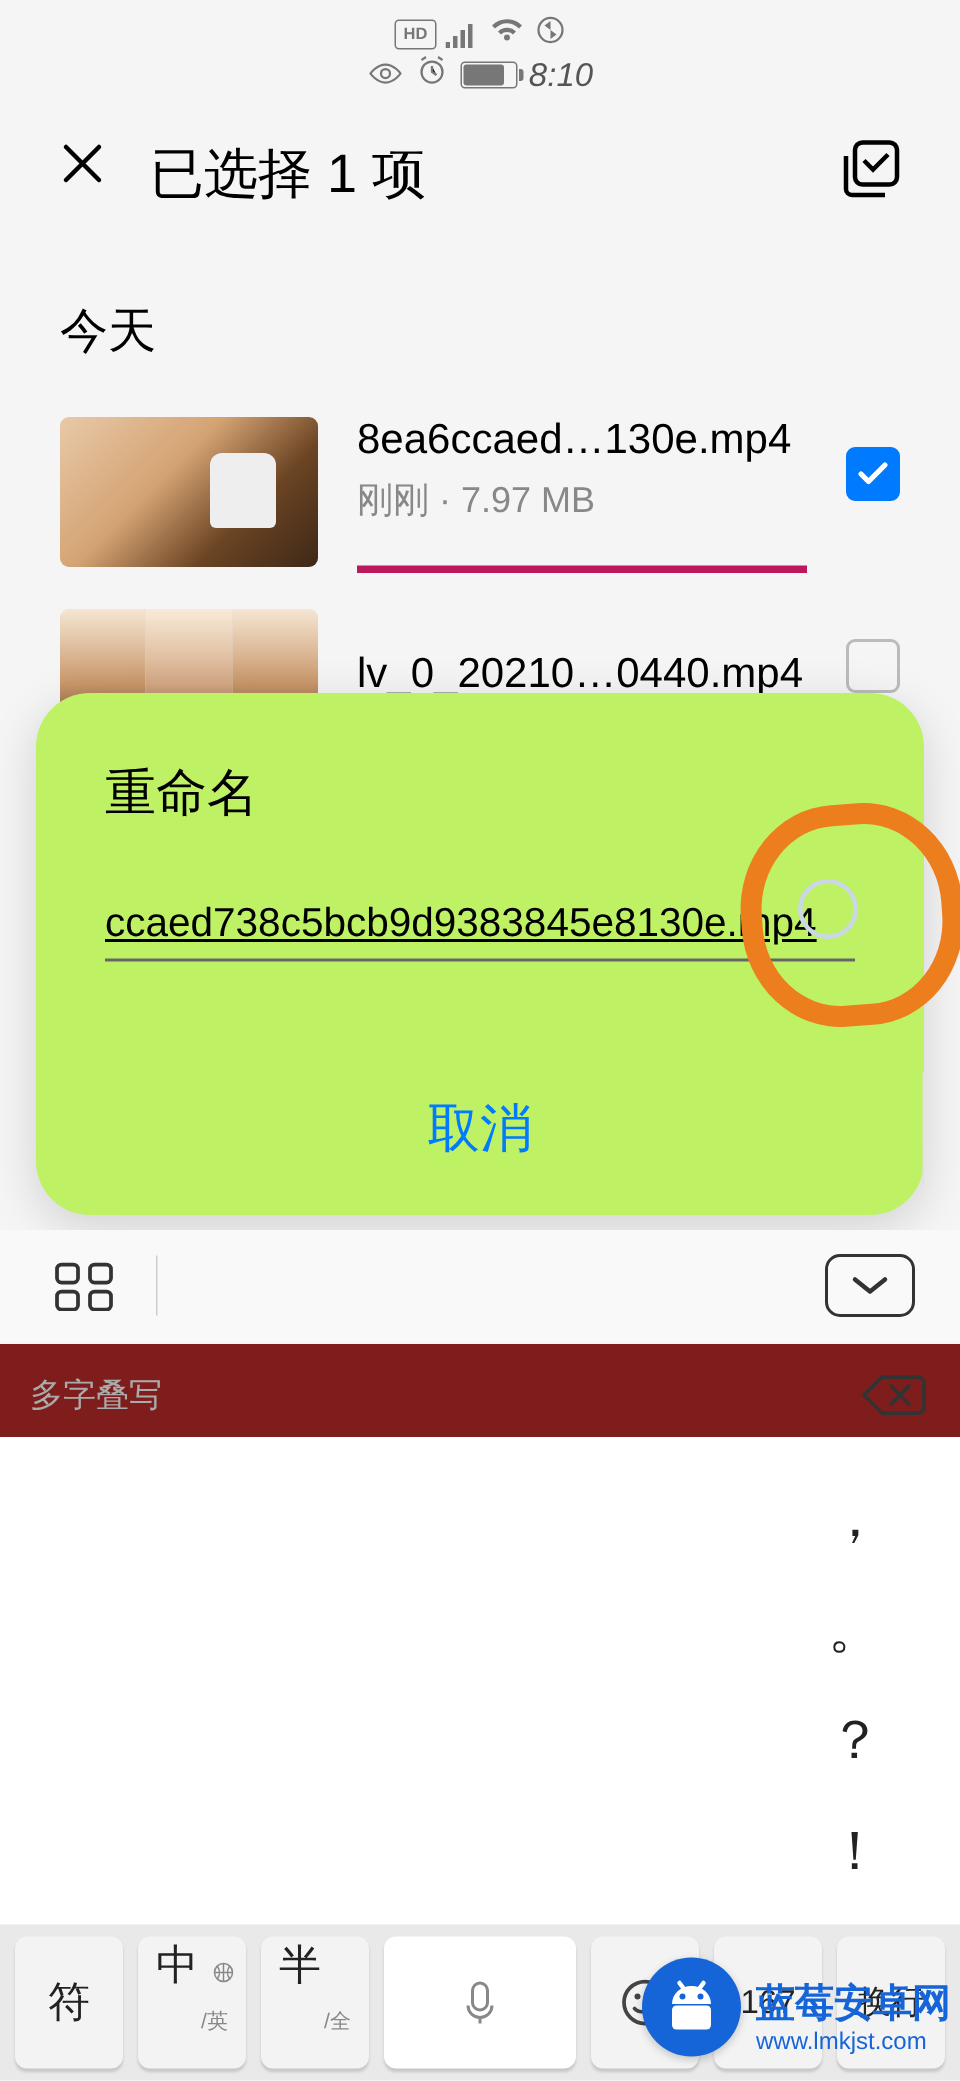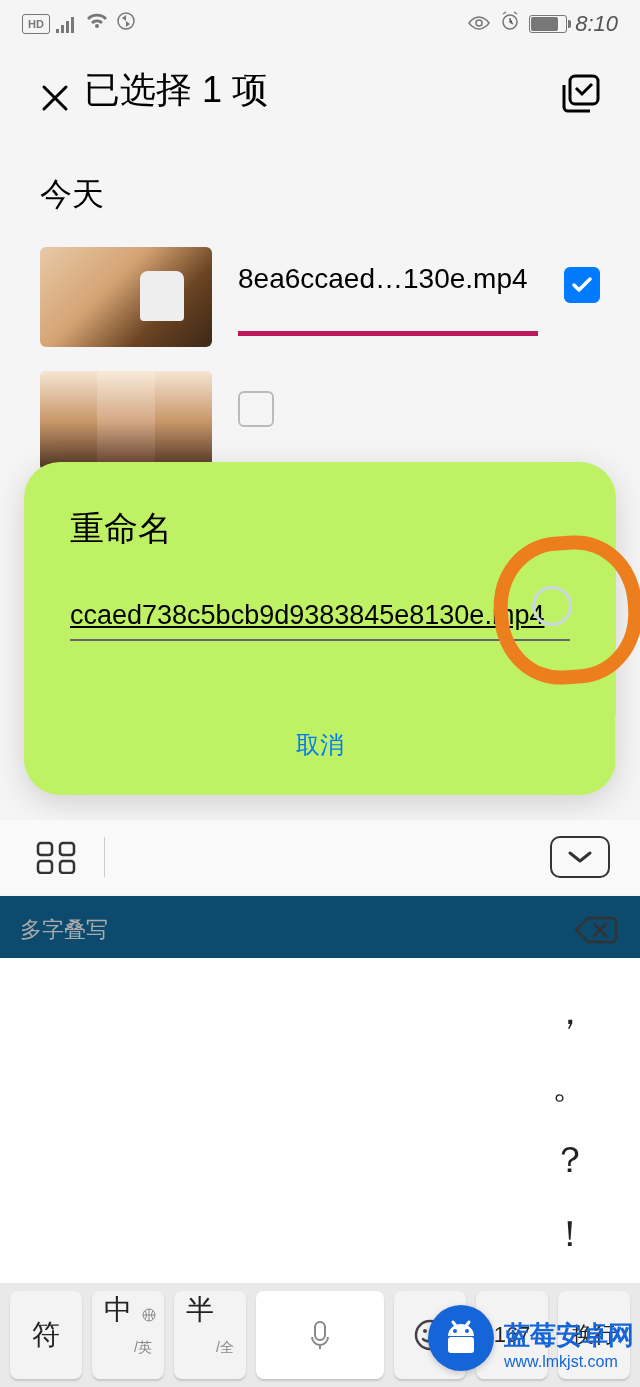--- a/index.html
+++ b/index.html
@@ -11,20 +11,21 @@
       overflow: hidden;
       position: relative;
     }
     .status-bar {
       display: flex;
       justify-content: space-between;
       align-items: center;
       padding: 10px 22px 8px;
       font-size: 22px;
       color: #555;
+      flex-direction: column;
     }
     .status-left { display: flex; align-items: center; gap: 6px; }
     .status-right { display: flex; align-items: center; gap: 8px; font-style: italic; }
     .hd-badge {
       display: inline-flex;
       align-items: center;
       justify-content: center;
       width: 28px; height: 20px;
       border: 1.5px solid #777;
       border-radius: 3px;
@@ -50,23 +51,23 @@
     }
     .battery-fill {
       position: absolute;
       left: 1px; top: 1px; bottom: 1px;
       width: 75%;
       background: #777;
       border-radius: 2px;
     }
     .header {
       display: flex;
-      align-items: flex-end;
+      align-items: flex-start;
       padding: 20px 38px 28px;
-      gap: 12px;
+      gap: 28px;
     }
     .close-x {
       width: 34px; height: 34px;
       display: flex;
       align-items: center;
       justify-content: center;
       color: #000;
     }
     .header-title { font-size: 36px; font-weight: 500; color: #000; }
     .select-all {
@@ -173,21 +174,21 @@
       transform: rotate(-4deg);
     }
     .dialog-buttons {
       display: flex;
       border-radius: 0 0 36px 36px;
     }
     .dialog-btn {
       flex: 1;
       padding: 34px 0;
       text-align: center;
-      font-size: 24px;
+      font-size: 35px;
       color: #007AFF;
       position: relative;
     }
     .dialog-btn:first-child::after {
       content: '';
       position: absolute;
       right: 0; top: 20px; bottom: 20px;
       width: 1px;
       background: #e0e0e0;
     }
@@ -214,21 +215,21 @@
       border: 2.5px solid #333;
       border-radius: 10px;
       display: flex;
       align-items: center;
       justify-content: center;
     }
     .ime-candidates {
       position: absolute;
       left: 0; right: 0;
       top: 896px;
-      background: #0c4a6e;
+      background: #7f1d1d;
       padding: 16px 20px;
       display: flex;
       align-items: center;
     }
     .candidates-hint { font-size: 22px; color: #aaa; }
     .backspace-key {
       margin-left: auto;
       width: 48px; height: 36px;
       display: flex;
       align-items: center;
@@ -368,34 +369,39 @@
     </svg>
   </div>
 </div>
 
 <div class="section-label">今天</div>
 
 <div class="file-row">
   <div class="thumb thumb1"></div>
   <div class="file-info">
     <div class="file-name">8ea6ccaed…130e.mp4</div>
+    <div class="file-meta">刚刚 · 7.97 MB</div>
   </div>
   <div class="checkbox checked">
     <svg width="24" height="24" viewBox="0 0 24 24">
         <path stroke="#fff" stroke-width="3.5" stroke-linecap="round" stroke-linejoin="round" fill="none" d="M4 12l5 5L20 6"></path>
       </svg>
   </div>
 </div>
 
 <div class="file-row">
   <div class="thumb thumb2">
       <div></div>
       <div></div>
       <div></div>
     </div>
+  <div class="file-info" style="border-bottom:none;padding-bottom:10px;">
+    <div class="file-name">lv_0_20210…0440.mp4</div>
+    <div class="file-meta"></div>
+  </div>
   <div class="checkbox"></div>
 </div>
 
 <div class="dialog">
   <div class="dialog-title">重命名</div>
   <div class="input-wrap">
     <input class="filename-input" value="ccaed738c5bcb9d9383845e8130e.mp4" style="">
     <div class="input-cursor"></div>
   </div>
   <div class="highlight-ring"></div>

